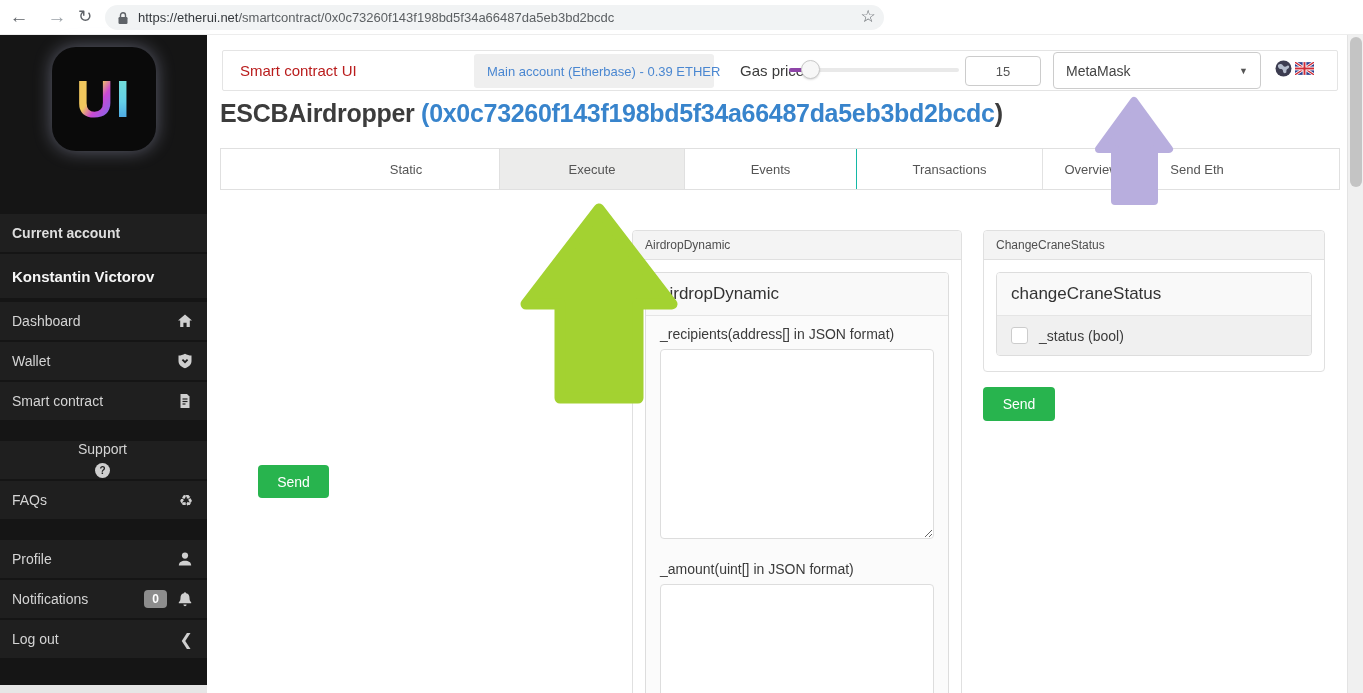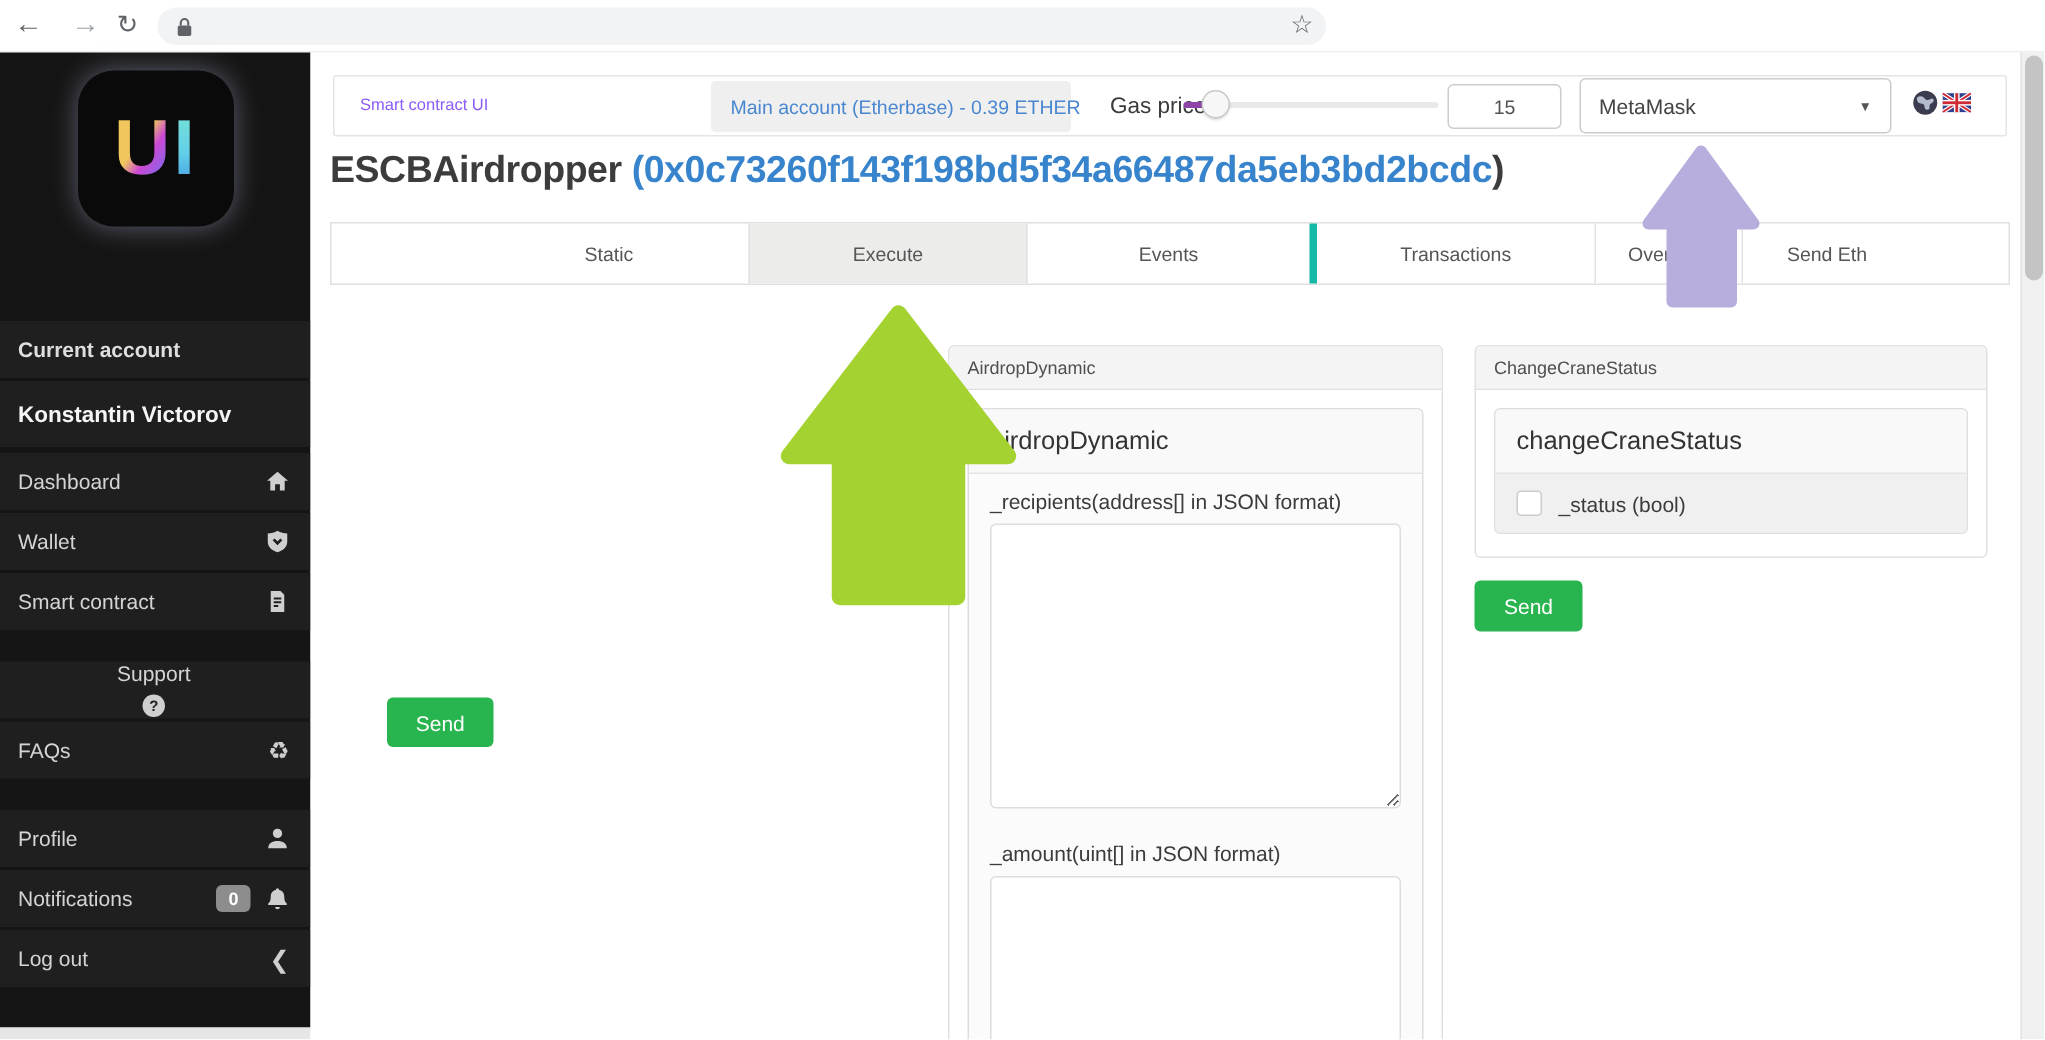--- a/index.html
+++ b/index.html
@@ -41,21 +41,21 @@
   .row-name{top:219px;height:44px;font-weight:bold;font-size:15px;color:#f5f5f5;cursor:default;}
   .row-dash{top:267px;}  .row-wallet{top:307px;}  .row-smart{top:347px;}
   .row-support{top:406px;flex-direction:column;}  .row-faqs{top:446px;}
   .row-profile{top:505px;}  .row-notif{top:545px;}  .row-logout{top:585px;}
   .badge0{background:#8d8d8d;color:#fff;font-size:12px;font-weight:bold;border-radius:4px;padding:2px 8px;margin-right:10px;}
 
   
   .main{position:absolute;left:207px;top:35px;width:1140px;height:658px;background:#fff;}
 
   .hbar{position:absolute;left:15px;top:15px;width:1116px;height:41px;background:#fff;border:1px solid #e4e4e4;border-radius:2px;}
-  .hbar-title{position:absolute;left:17px;top:0;height:39px;line-height:39px;font-size:11px;color:#8b5cf6;}
+  .hbar-title{position:absolute;left:17px;top:0;height:39px;line-height:39px;font-size:15px;color:#b91c1c;}
   .acct-chip{position:absolute;left:251px;top:3px;height:34px;width:240px;background:#efefef;border-radius:3px;
              display:flex;align-items:center;padding:0 8px 0 5px;cursor:pointer;}
   .acct-link{font-size:13px;color:#4a87d1;margin-left:8px;white-space:nowrap;}
   .gas-lbl{position:absolute;left:517px;top:0;height:39px;line-height:39px;font-size:15px;font-weight:normal;color:#3b3b3b;}
   .slider{position:absolute;left:566px;top:17px;width:170px;height:4px;background:#e9e9e9;border-radius:2px;cursor:pointer;}
   .slider-fill{position:absolute;left:0;top:0;height:4px;width:14px;background:#8e44a8;border-radius:2px;}
   .slider-handle{position:absolute;left:12px;top:-8px;width:19px;height:19px;border-radius:50%;background:#f7f7f7;border:1px solid #c9c9c9;box-shadow:0 1px 2px rgba(0,0,0,.15);}
   .gas-input{position:absolute;left:742px;top:5px;width:76px;height:30px;border:1px solid #ccc;border-radius:4px;
              text-align:center;font-size:13px;color:#555;font-family:inherit;outline:none;}
   .wallet-select{position:absolute;left:830px;top:1px;width:208px;height:37px;border:1px solid #ccc;border-radius:4px;background:#fff;
@@ -66,21 +66,21 @@
   .lang svg{margin-right:3px;}
 
   .page-title{position:absolute;left:13px;top:64px;font-size:25px;font-weight:bold;color:#3c3c3c;letter-spacing:-0.3px;}
   .page-title .addr{color:#3884cc;}
 
   .tabs{position:absolute;left:13px;top:113px;width:1120px;height:42px;border:1px solid #e0e0e0;display:flex;background:#fff;}
   .tab{height:100%;display:flex;align-items:center;justify-content:center;font-size:13px;color:#555;cursor:pointer;}
   .tab-spacer{width:92px;cursor:default;}
   .tab-static{width:186px;}
   .tab-execute{width:186px;background:#ececeb;border-left:1px solid #e0e0e0;border-right:1px solid #e0e0e0;}
-  .tab-events{width:193px;border-right:5px solid #14b8a6;}
+  .tab-events{width:172px;border-right:1px solid #14b8a6;}
   .tab-transactions{width:186px;border-right:1px solid #e2e2e2;}
   .tab-overview{width:98px;border-right:1px solid #e2e2e2;}
   .tab-sendeth{width:112px;}
 
   
   .panel{position:absolute;border:1px solid #e0e0e0;border-radius:4px;background:#fff;}
   .panel-h{background:#f4f4f4;border-bottom:1px solid #e0e0e0;border-radius:4px 4px 0 0;
            padding:7px 12px;font-size:12px;color:#4f4f4f;}
   .panel-b{padding:12px;}
   .fnbox{border:1px solid #ddd;border-radius:4px;overflow:hidden;}
@@ -117,20 +117,21 @@
 
   <div class="browser">
     <div class="nav-ico nav-back">←</div>
     <div class="nav-ico nav-fwd">→</div>
     <div class="nav-ico nav-reload">↻</div>
     <div class="urlbar">
       <svg width="12" height="14" viewBox="0 0 12 14">
         <path d="M3.5 6V4.2a2.5 2.5 0 0 1 5 0V6" fill="none" stroke="#5f6368" stroke-width="1.4"></path>
         <rect x="1.5" y="6" width="9" height="7" rx="1.2" fill="#5f6368"></rect>
       </svg>
+      <div class="url-text"><span class="url-domain">https://etherui.net</span><span>/smartcontract/0x0c73260f143f198bd5f34a66487da5eb3bd2bcdc</span></div>
     </div>
     <div class="star">☆</div>
   </div>
 
   <div class="sidebar">
     <div class="logo">
       <span class="lt lt-u">U</span>
         <span class="lt lt-i">I</span>
     </div>
 

